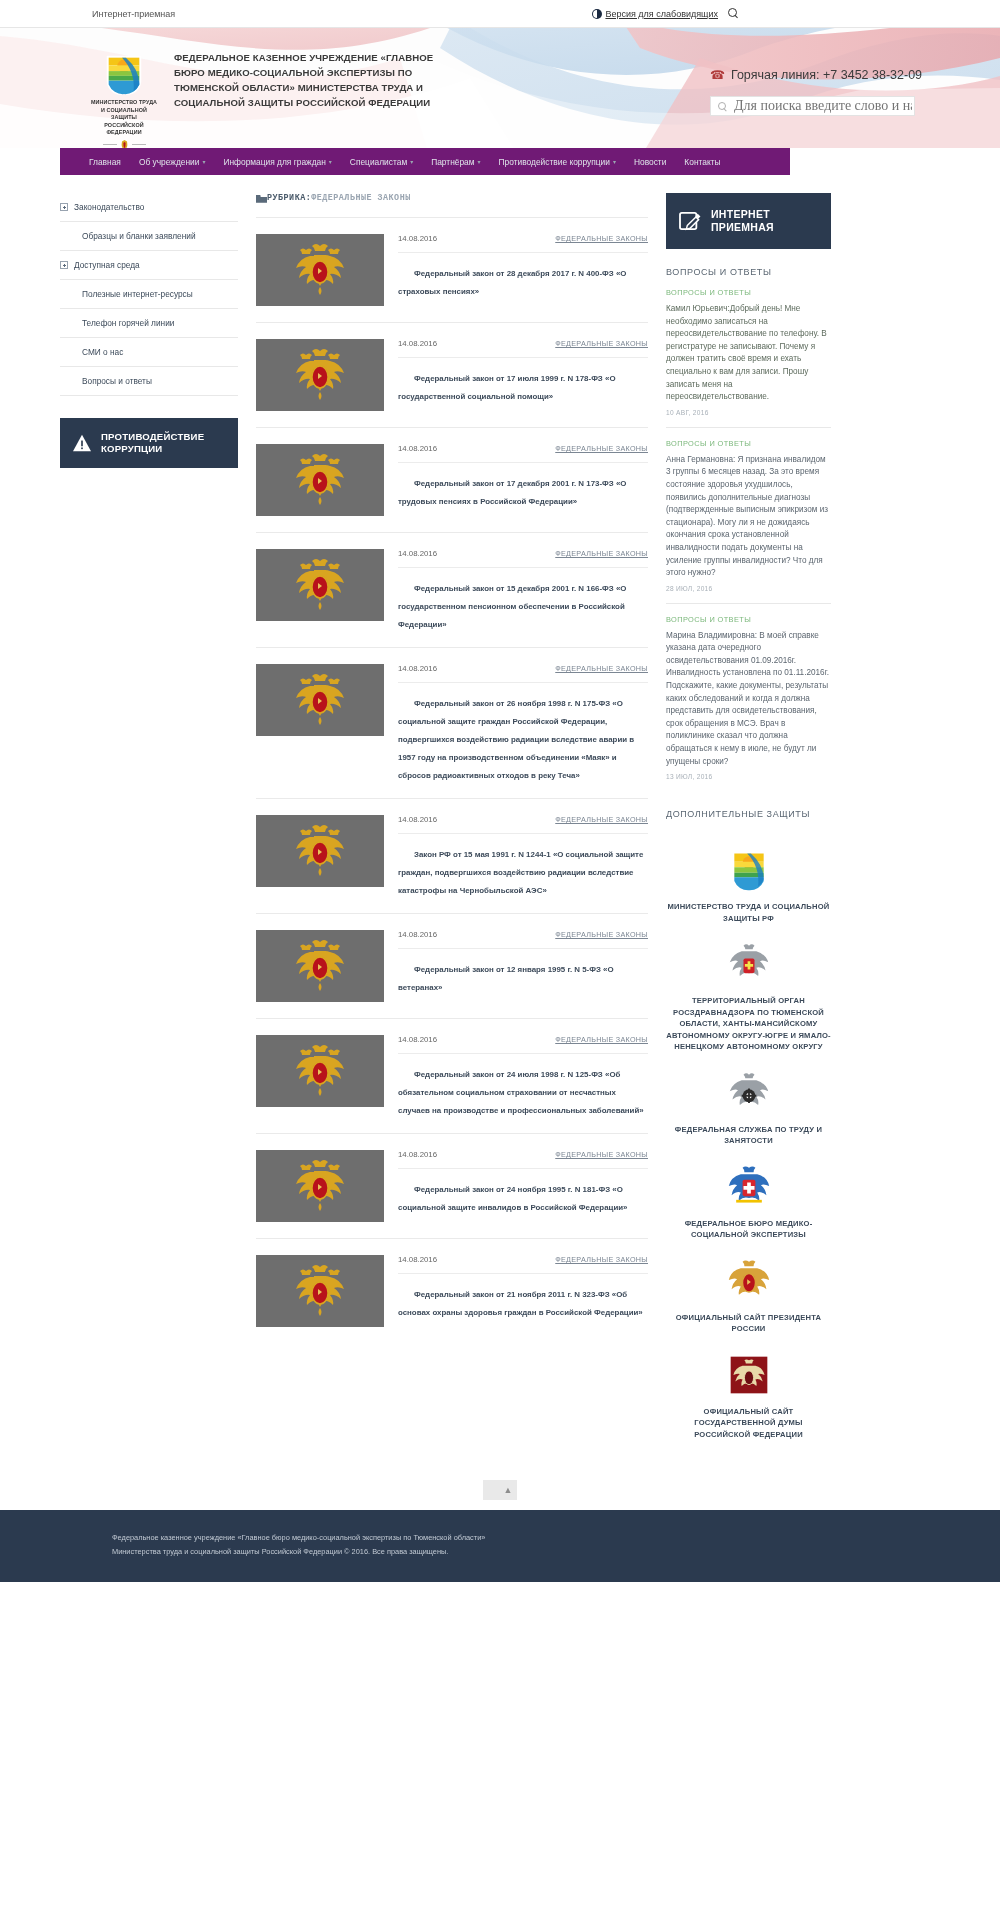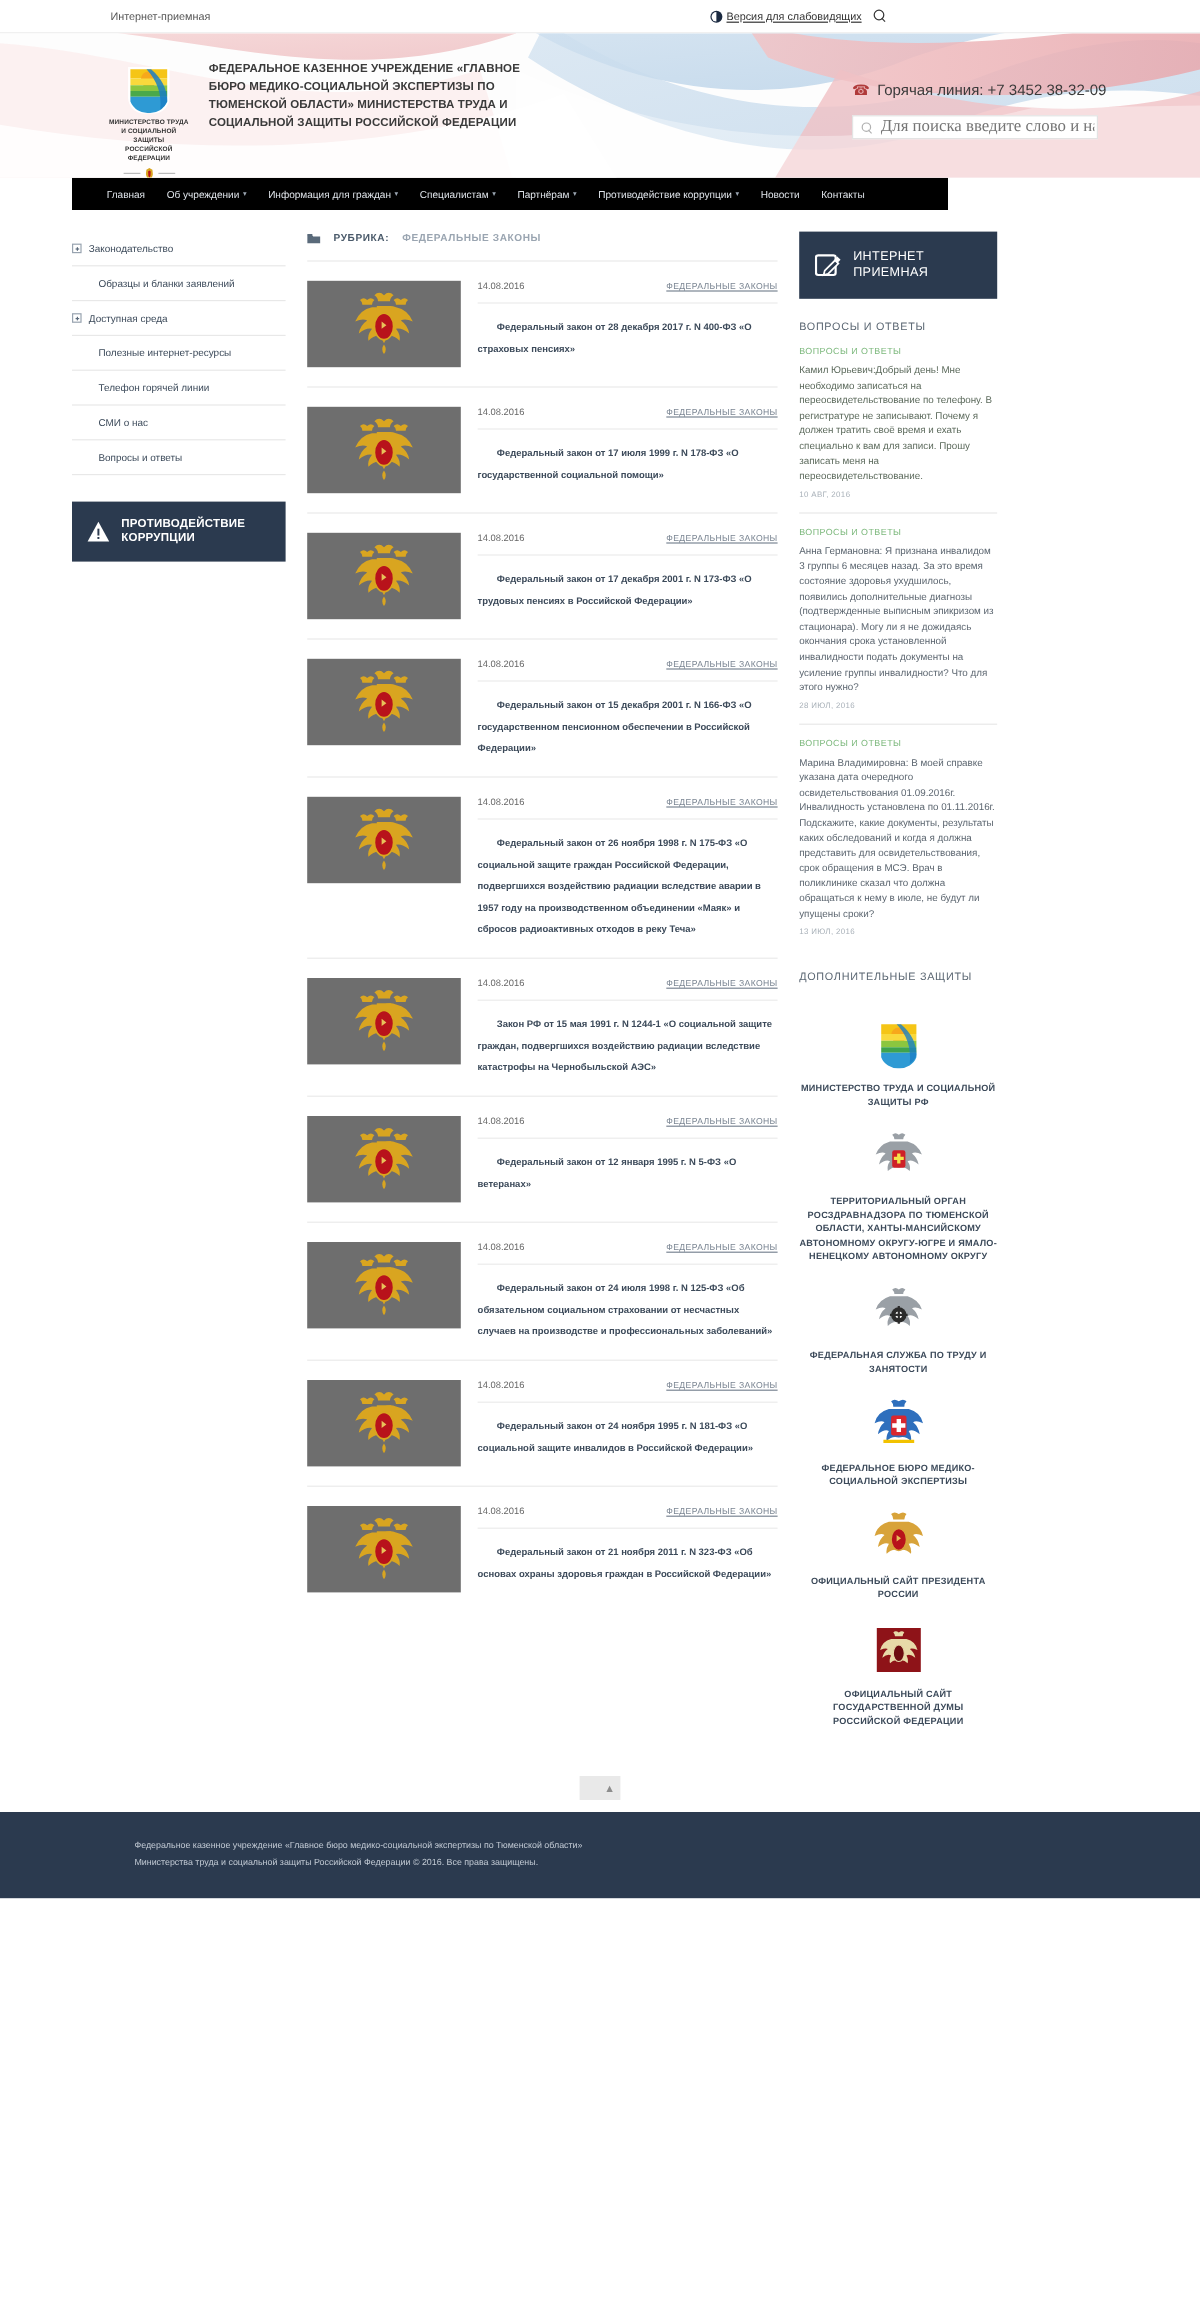--- a/index.html
+++ b/index.html
@@ -111,21 +111,21 @@
     border:1px solid #b0b0b0;border-radius:50%;left:0;top:0;
   }
   .mini-srch::after {
     content:""; position:absolute;width:3.5px;height:1px;
     background:#b0b0b0;transform:rotate(45deg);left:5px;top:7px;
   }
 
   
   .navwrap { width: 940px; margin: 0 auto; padding-left: 30px; }
   .nav {
-    background: #000000; height: 27px;
+    background: #701a75; height: 27px;
     display: flex; align-items: center;
     padding-left: 20px; width: 730px;
   }
   .nav-item {
     color: #dfe4ea; font-size: 8.4px; padding: 0 9px;
     display: flex; align-items: center; gap: 3px; white-space: nowrap;
   }
   .caret { font-size: 6px; color: #9aa5b1; }
 
   
@@ -157,22 +157,23 @@
     margin-top: 22px; background: #2b3a4f; color: #fff;
     height: 50px; display: flex; align-items: center;
     gap: 9px; padding: 0 12px;
   }
   .warn-ic { width: 20px; height: 18px; flex: 0 0 20px; }
   .corr-txt { font-size: 9.6px; line-height: 12px; font-weight: bold; letter-spacing: .2px; }
 
   
   .rubrika {
     font-size: 8.4px; font-weight: bold; letter-spacing: .5px;
-    color: #4a5a6a; display: flex; align-items: center; gap: 11px;
+    color: #4a5a6a; display: flex; align-items: center; gap: 0;
     padding-bottom: 14px;
+    font-family: Liberation Mono, monospace;
   }
   .rubrika .val { color: #9aa5b1; font-weight: bold; }
   .folder-ic { width: 11px; height: 9px; flex: 0 0 11px; }
 
   .art {
     display: flex; gap: 14px; padding: 16px 0;
     border-top: 1px solid #eaeaea;
   }
   .art:first-of-type { border-top: 1px solid #eaeaea; }
   .thumb {
@@ -195,21 +196,21 @@
   }
 
   
   .rbox {
     background: #2b3a4f; color: #fff;
     display: flex; align-items: center; gap: 10px;
     padding: 0 13px; margin-bottom: 12px;
   }
   .rbox.big { height: 56px; }
   .rbox.small { height: 50px; }
-  .rbox .t1 { font-size: 10.5px; font-weight: normal; line-height: 13px; letter-spacing: .3px; }
+  .rbox .t1 { font-size: 10.5px; font-weight: bold; line-height: 13px; letter-spacing: .3px; }
   .rbox .t2 { font-size: 8.3px; line-height: 12px; }
   .pen-ic { width: 22px; height: 20px; flex: 0 0 22px; }
   .ppl-ic { width: 24px; height: 18px; flex: 0 0 24px; }
 
   .sec-head {
     font-size: 9px; color: #5a6672; letter-spacing: .6px;
     margin: 18px 0 11px; font-weight: normal;
   }
   .qa { border-bottom: 1px solid #e8e8e8; padding-bottom: 11px; margin-bottom: 11px; }
   .qa:last-child { border-bottom: 0; }

